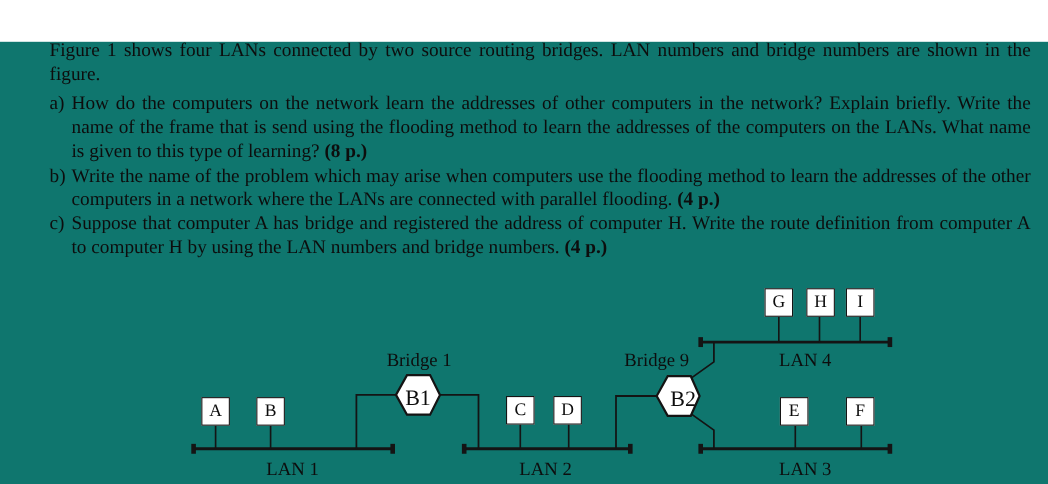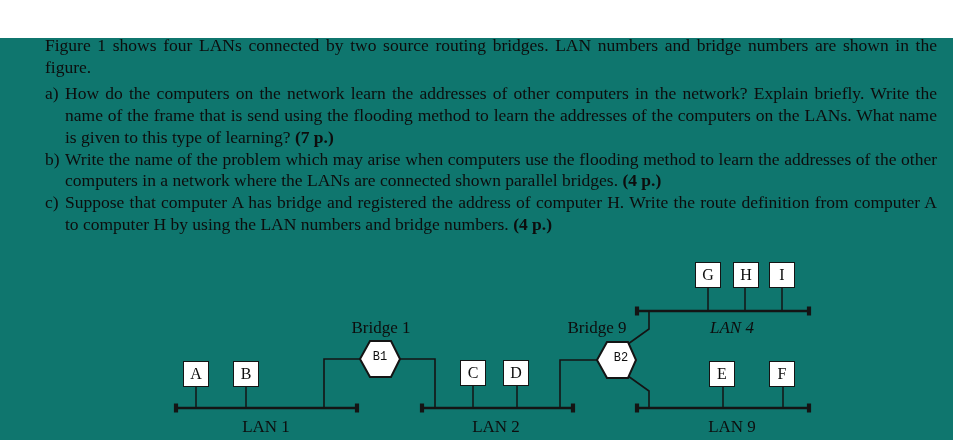--- a/index.html
+++ b/index.html
@@ -40,35 +40,35 @@
     font-size: 16px;
   }
   .dlabel {
     position: absolute;
     transform: translateX(-50%);
     font-size: 17px;
     line-height: 1.1;
     white-space: nowrap;
     color: #0d0d0d;
   }
-  .hex-label { font-size: 12px; font-family: Liberation Mono, monospace; }
+  .hex-label { font-size: 20px; }
   .caption { font-size: 22px; }
 </style>
 </head>
 <body>
 
 <div class="page">
 
   <div class="text-block">
     <p class="intro">Figure 1 shows four LANs connected by two source routing bridges. LAN numbers and bridge numbers are shown in the figure.</p>
     <div class="q-item">
-      <span class="q-marker">a)</span><span>How do the computers on the network learn the addresses of other computers in the network? Explain briefly. Write the name of the frame that is send using the flooding method to learn the addresses of the computers on the LANs. What name is given to this type of learning? </span><span class="points">(7 p.)</span>
+      <span class="q-marker">a)</span><span>How do the computers on the network learn the addresses of other computers in the network? Explain briefly. Write the name of the frame that is send using the flooding method to learn the addresses of the computers on the LANs. What name is given to this type of learning? </span><span class="points">(8 p.)</span>
     </div>
     <div class="q-item">
-      <span class="q-marker">b)</span><span>Write the name of the problem which may arise when computers use the flooding method to learn the addresses of the other computers in a network where the LANs are connected shown parallel bridges. </span><span class="points">(4 p.)</span>
+      <span class="q-marker">b)</span><span>Write the name of the problem which may arise when computers use the flooding method to learn the addresses of the other computers in a network where the LANs are connected with parallel flooding. </span><span class="points">(4 p.)</span>
     </div>
     <div class="q-item">
       <span class="q-marker">c)</span><span>Suppose that computer A has bridge and registered the address of computer H. Write the route definition from computer A to computer H by using the LAN numbers and bridge numbers. </span><span class="points">(4 p.)</span>
     </div>
   </div>
 
   <div class="diagram">
 
     <svg width="953" height="440" viewBox="0 0 953 440">
       <g stroke="#141414" fill="none">
@@ -126,19 +126,19 @@
     <div class="node" style="left:733px; top:224px;">H</div>
     <div class="node" style="left:769px; top:224px;">I</div>
 
     <div class="dlabel" style="left:381px; top:281px;text-align:center;">Bridge 1</div>
     <div class="dlabel" style="left:597px; top:281px;">Bridge 9</div>
     <div class="dlabel hex-label" style="left:380px; top:313px;">B1</div>
     <div class="dlabel hex-label" style="left:621px; top:314px;">B2</div>
 
     <div class="dlabel" style="left:266px; top:380px;">LAN 1</div>
     <div class="dlabel" style="left:496px; top:380px;">LAN 2</div>
-    <div class="dlabel" style="left:732px; top:380px;">LAN 9</div>
-    <div class="dlabel" style="left:732px; top:281px;font-style:italic;">LAN 4</div>
+    <div class="dlabel" style="left:732px; top:380px;">LAN 3</div>
+    <div class="dlabel" style="left:732px; top:281px;">LAN 4</div>
 
     <div class="dlabel caption" style="left:502px; top:402px;">Figure 1</div>
   </div>
 
 </div>
 
 </body></html>

